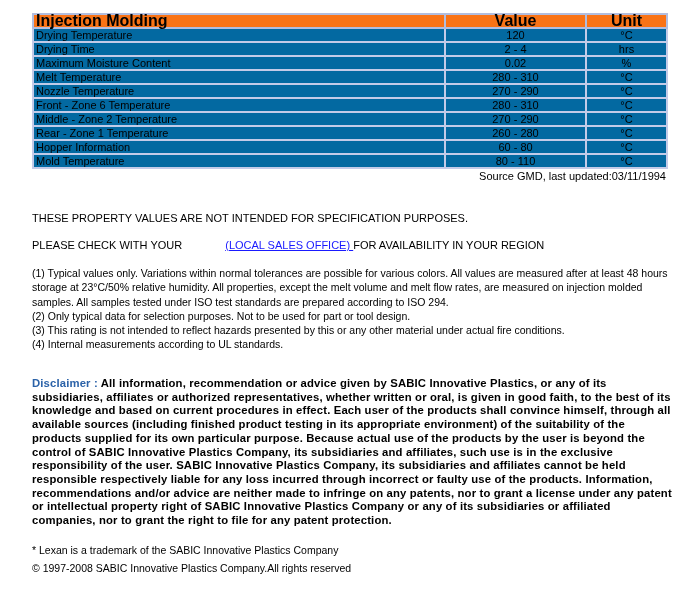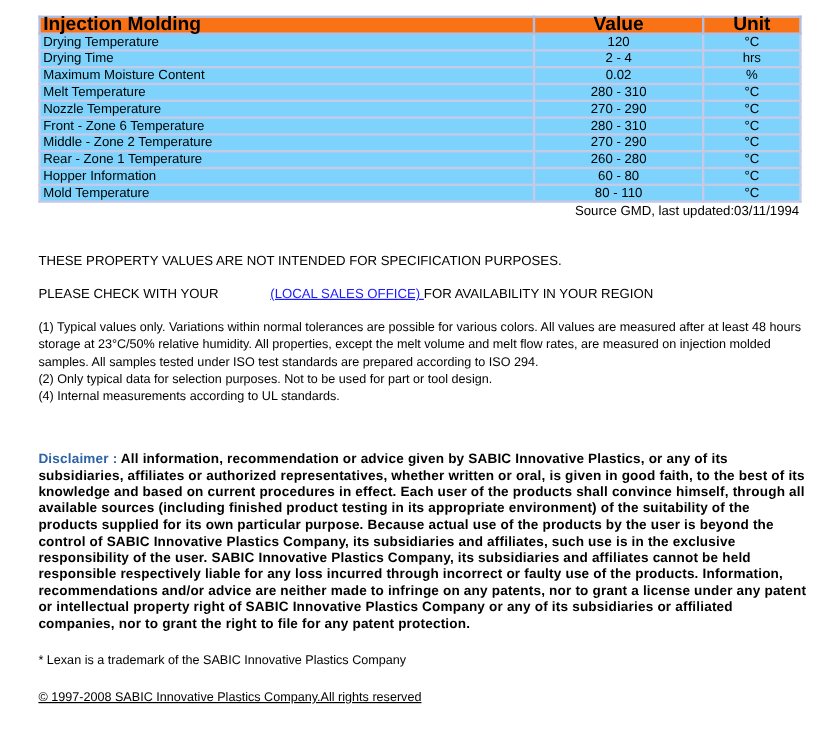--- a/index.html
+++ b/index.html
@@ -15,21 +15,21 @@
   table.props th, table.props td {
     border: 2px solid #c3cbe8; height: 12px; line-height: 12px; padding: 0 2px;
     white-space: nowrap;
   }
   table.props th {
     background: #f97316; font-weight: bold; font-size: 16px;
     border-color: #b1bddf;
   }
   table.props th.first { text-align: left; }
   table.props th.ctr, table.props td.ctr { text-align: center; }
-  table.props td { background: #7dd3fc; }
+  table.props td { background: #0369a1; }
   col.c1 { width: 412px; }
   col.c2 { width: 141px; }
   col.c3 { width: 81px; }
   .source {
     text-align: right; font-size: 11px; margin-top: 1px; padding-right: 0;
   }
   .notice { position: absolute; left: 32px; font-size: 11px; }
   .notice a { color: #1a1aff; text-decoration: underline; margin-left: 40px; }
   .notes { position: absolute; left: 32px; top: 266px; width: 640px; font-size: 10.5px; line-height: 14.3px; }
   .notes p { margin: 0; }
@@ -115,21 +115,22 @@
 
 <div class="notice" style="top:212px;">THESE PROPERTY VALUES ARE NOT INTENDED FOR SPECIFICATION PURPOSES.</div>
 
 <div class="notice" style="top:239px;">
   <span>PLEASE CHECK WITH YOUR </span><a href="#">(LOCAL SALES OFFICE) </a><span>FOR AVAILABILITY IN YOUR REGION</span>
 </div>
 
 <div class="notes">
   <p>(1) Typical values only. Variations within normal tolerances are possible for various colors. All values are measured after at least 48 hours storage at 23°C/50% relative humidity. All properties, except the melt volume and melt flow rates, are measured on injection molded samples. All samples tested under ISO test standards are prepared according to ISO 294.</p>
   <p>(2) Only typical data for selection purposes. Not to be used for part or tool design.</p>
+  <p>(3) This rating is not intended to reflect hazards presented by this or any other material under actual fire conditions.</p>
   <p>(4) Internal measurements according to UL standards.</p>
 </div>
 
 <div class="disclaimer">
   <span class="label">Disclaimer : </span><span>All information, recommendation or advice given by SABIC Innovative Plastics, or any of its subsidiaries, affiliates or authorized representatives, whether written or oral, is given in good faith, to the best of its knowledge and based on current procedures in effect. Each user of the products shall convince himself, through all available sources (including finished product testing in its appropriate environment) of the suitability of the products supplied for its own particular purpose. Because actual use of the products by the user is beyond the control of SABIC Innovative Plastics Company, its subsidiaries and affiliates, such use is in the exclusive responsibility of the user. SABIC Innovative Plastics Company, its subsidiaries and affiliates cannot be held responsible respectively liable for any loss incurred through incorrect or faulty use of the products. Information, recommendations and/or advice are neither made to infringe on any patents, nor to grant a license under any patent or intellectual property right of SABIC Innovative Plastics Company or any of its subsidiaries or affiliated companies, nor to grant the right to file for any patent protection.</span>
 </div>
 
 <div class="foot" style="top:544px;">* Lexan is a trademark of the SABIC Innovative Plastics Company</div>
-<div class="foot" style="top:575px;text-decoration:underline;">© 1997-2008 SABIC Innovative Plastics Company.All rights reserved</div>
+<div class="foot" style="top:562px;">© 1997-2008 SABIC Innovative Plastics Company.All rights reserved</div>
 
 </body></html>

